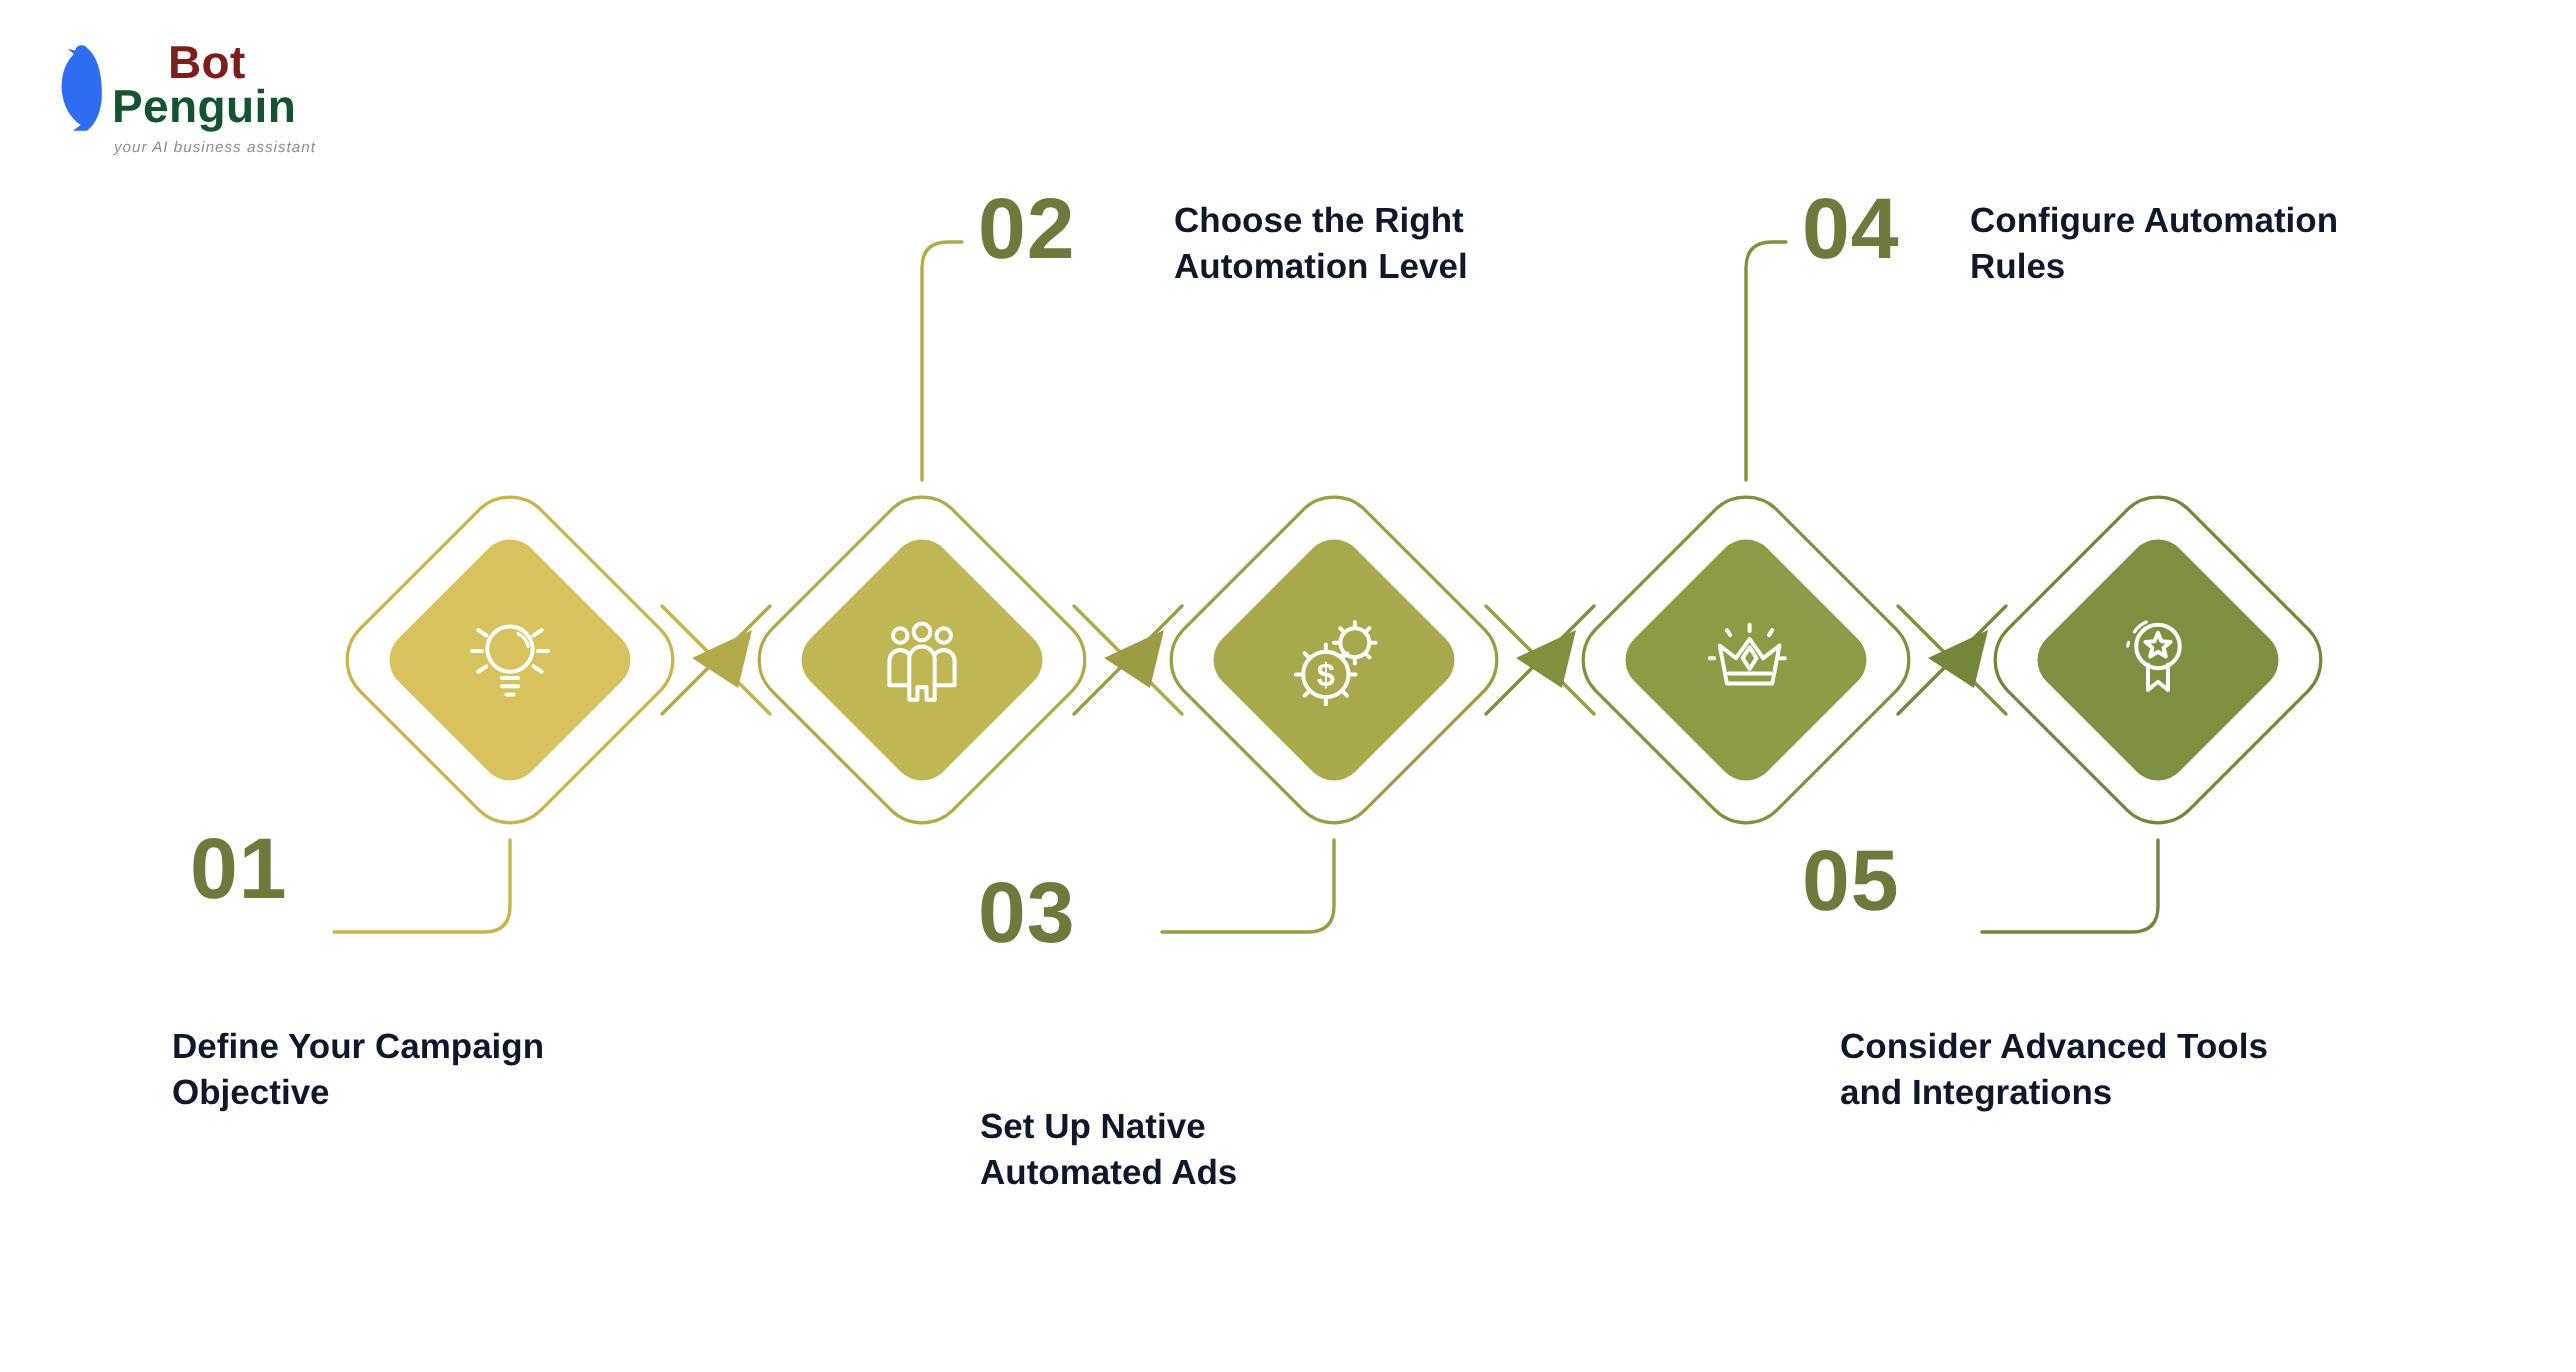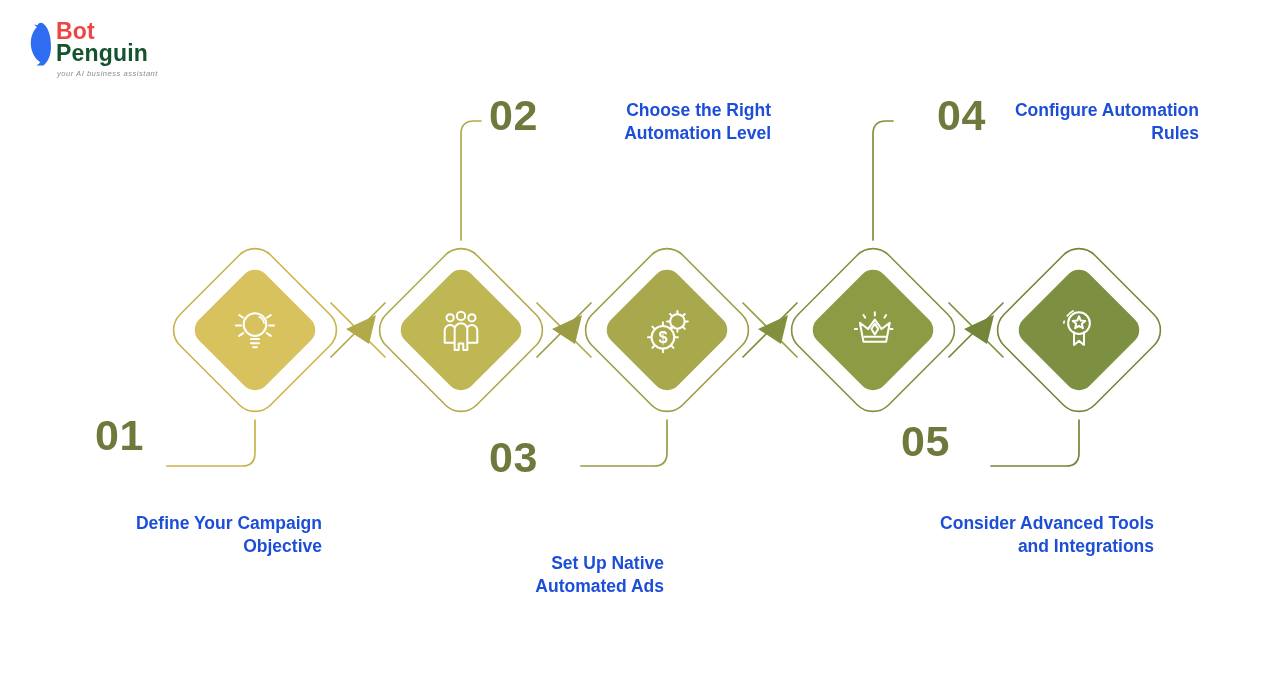--- a/index.html
+++ b/index.html
@@ -3,30 +3,30 @@
 <meta charset="utf-8">
 <style>
   html,body{margin:0;padding:0;}
   body{
     width:1288px;height:686px;position:relative;overflow:hidden;
     background:#ffffff;font-family:"Liberation Sans", sans-serif;
   }
   .abs{position:absolute;}
   
   .logo-text{font-weight:800;font-size:23px;line-height:1;letter-spacing:.2px;}
-  .logo-bot{color:#ef4444;}
+  .logo-bot{color:#7f1d1d;margin-left:28px;}
   .logo-penguin{color:#14532d;}
   .logo-tag{font-size:7.6px;font-style:italic;color:#8d8d8d;letter-spacing:.5px;}
   
   .num{
     font-size:43px;font-weight:800;color:#6e7a3b;line-height:1;letter-spacing:.5px;
   }
   
   .lbl{
-    font-size:17.5px;font-weight:700;color:#1d4ed8;line-height:1.32;text-align:right;
+    font-size:17.5px;font-weight:700;color:#0f172a;line-height:1.32;text-align:left;
   }
   svg text{font-family:"Liberation Sans", sans-serif;}
 </style>
 </head>
 <body>
 
 <div class="abs" style="left:27px;top:16px;width:190px;height:70px;">
   <svg class="abs" style="left:0;top:3px;" width="28" height="50" viewBox="0 0 34 56">
     <path d="M20 3.5 C17.5 1 13.5 2 12.8 5.2 L8.5 4.2 L12 7.3 C5.5 14 3.5 24 5.2 33 c1.5 8 5.5 13.5 11 17.5 L11.5 54 h8.5 c5.5 -4.5 8.5 -11.5 9 -20 C29.5 24 28 10 20 3.5 Z" fill="#2e6cf1"></path>
   </svg>
@@ -121,20 +121,20 @@
       <path stroke-width="1.8" d="M15.7 22.3 c-0.2 0.8 -0.3 1.3 -0.4 2"></path>
       <path d="M32 17 l1.9 4.6 5 .4 -3.8 3.2 1.2 4.9 -4.3 -2.6 -4.3 2.6 1.2 -4.9 -3.8 -3.2 5 -.4 Z"></path>
       <path d="M26.5 34.5 V48.5 L32 44 L37.5 48.5 V34.5"></path>
     </g>
   </g>
 </svg>
 
 <div class="abs num" style="left:95px;top:414px;">01</div>
 <div class="abs num" style="left:489px;top:94px;">02</div>
 <div class="abs num" style="left:489px;top:436px;">03</div>
-<div class="abs num" style="left:937px;top:94px;">04</div>
+<div class="abs num" style="left:901px;top:94px;">04</div>
 <div class="abs num" style="left:901px;top:420px;">05</div>
 
 <div class="abs lbl" style="left:86px;top:512px;width:236px;">Define Your Campaign Objective</div>
 <div class="abs lbl" style="left:587px;top:99px;width:184px;">Choose the Right Automation Level</div>
 <div class="abs lbl" style="left:490px;top:512px;width:174px;margin-top:40px;">Set Up Native Automated Ads</div>
 <div class="abs lbl" style="left:985px;top:99px;width:214px;">Configure Automation Rules</div>
 <div class="abs lbl" style="left:920px;top:512px;width:234px;">Consider Advanced Tools and Integrations</div>
 
 </body></html>

